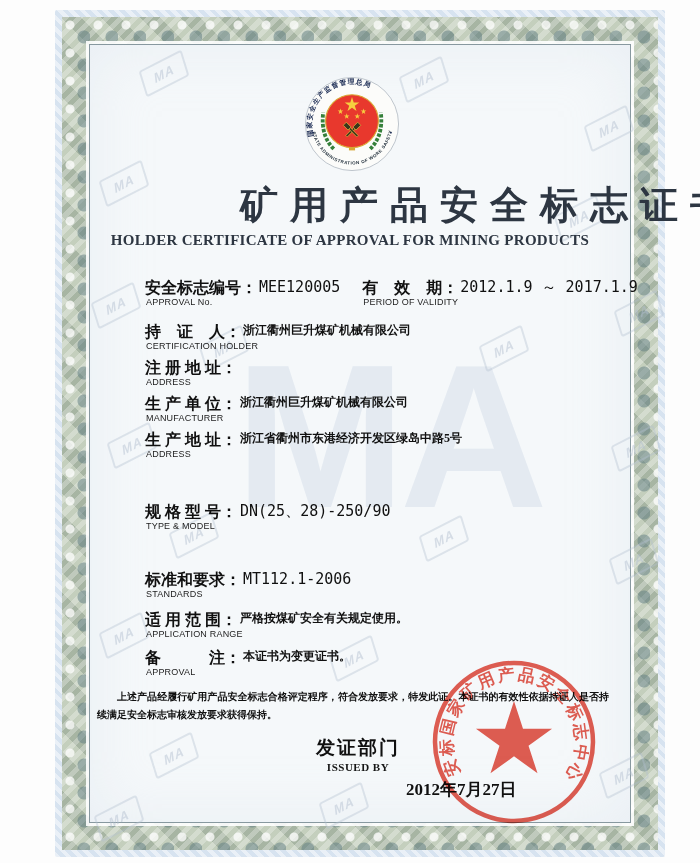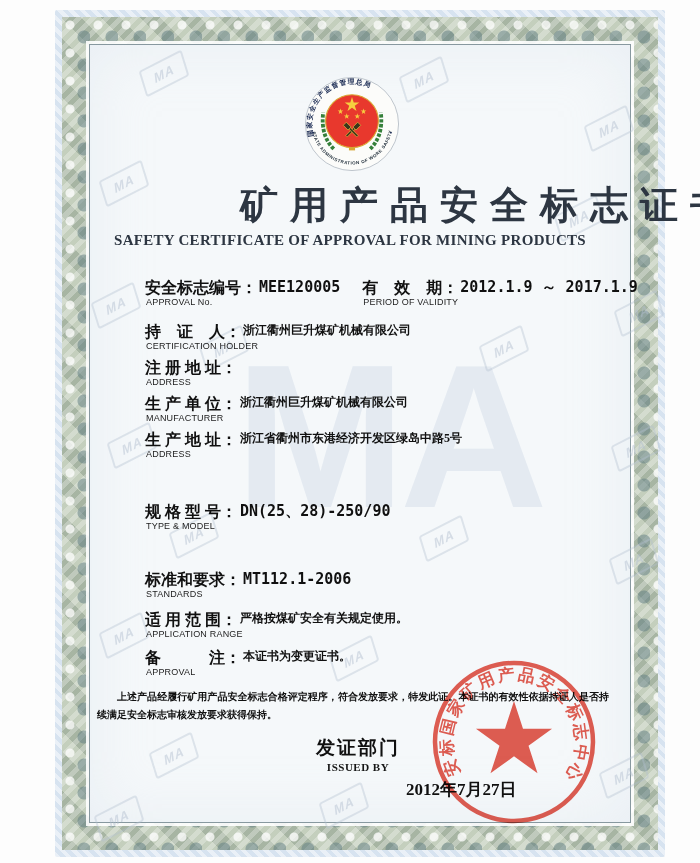--- a/index.html
+++ b/index.html
@@ -36,21 +36,21 @@
             font-size:38px;font-weight:700;color:#2d3642;letter-spacing:12px;text-indent:12px;margin-left:40px;}
   .title-en{position:absolute;left:0;width:700px;top:232px;text-align:center;
             font-size:15px;font-weight:700;color:#2d3642;letter-spacing:.3px;}
   .row{position:absolute;left:145px;white-space:nowrap;}
   .lblwrap{position:relative;display:inline-block;min-width:93px;vertical-align:top;}
   .lbl-cn{font-size:16px;font-weight:700;color:#101010;}
   .lbl-en{position:absolute;left:1px;top:19px;font:9px "Liberation Sans",sans-serif;
           color:#1c1c1c;letter-spacing:.2px;white-space:nowrap;}
   .val{display:inline-block;vertical-align:top;font-size:12px;font-weight:600;
        color:#101010;margin-left:2px;}
-  .mono{font-family:"DejaVu Sans Mono",monospace;font-weight:700;font-size:15px;}
+  .mono{font-family:"DejaVu Sans Mono",monospace;font-weight:400;font-size:15px;}
   .pairgap{display:inline-block;width:14px;}
   .declaration{position:absolute;left:97px;top:688px;width:512px;font-size:10px;
                font-weight:600;line-height:1.75;text-indent:2em;text-align:justify;color:#101010;}
   .issuedby{position:absolute;left:283px;top:735px;width:150px;text-align:center;}
   .issuedby .cn{font-size:19px;font-weight:700;letter-spacing:2px;color:#101010;}
   .issuedby .en{font:700 11px "Liberation Serif",serif;color:#161616;letter-spacing:.5px;}
   .issue-date{position:absolute;left:406px;top:770px;font-size:17px;font-weight:700;color:#101010;margin-top:8px;}
   .seal{position:absolute;left:429px;top:657px;z-index:3;opacity:.88;mix-blend-mode:multiply;}
 </style>
 </head>
@@ -154,21 +154,21 @@
       <g fill="#3a361c" stroke="#e0b53c" stroke-width="0.7">
         <rect x="48.9" y="49" width="2.2" height="16" transform="rotate(45 50 57)"></rect>
         <rect x="48.9" y="49" width="2.2" height="16" transform="rotate(-45 50 57)"></rect>
         <rect x="41.5" y="50" width="7" height="4.5" transform="rotate(45 45 52.2)"></rect>
         <rect x="51.5" y="50" width="7" height="4.5" transform="rotate(-45 55 52.2)"></rect>
       </g>
       <rect x="46.8" y="74.5" width="6.4" height="3" fill="#d9a834"></rect>
     </svg>
 
     <div class="title-cn">矿用产品安全标志证书</div>
-    <div class="title-en">SAFETY CERTIFICATE OF APPROVAL FOR MINING PRODUCTS</div>
+    <div class="title-en">HOLDER CERTIFICATE OF APPROVAL FOR MINING PRODUCTS</div>
 
     <div class="row" style="top:278px">
       <span class="lblwrap">
         <span class="lbl-cn">安全标志编号：</span>
         <span class="lbl-en">APPROVAL No.</span>
       </span><span class="val mono">MEE120005</span>
       <span class="pairgap"></span>
       <span class="lblwrap" style="min-width:88px">
         <span class="lbl-cn">有　效　期：</span>
         <span class="lbl-en">PERIOD OF VALIDITY</span>

